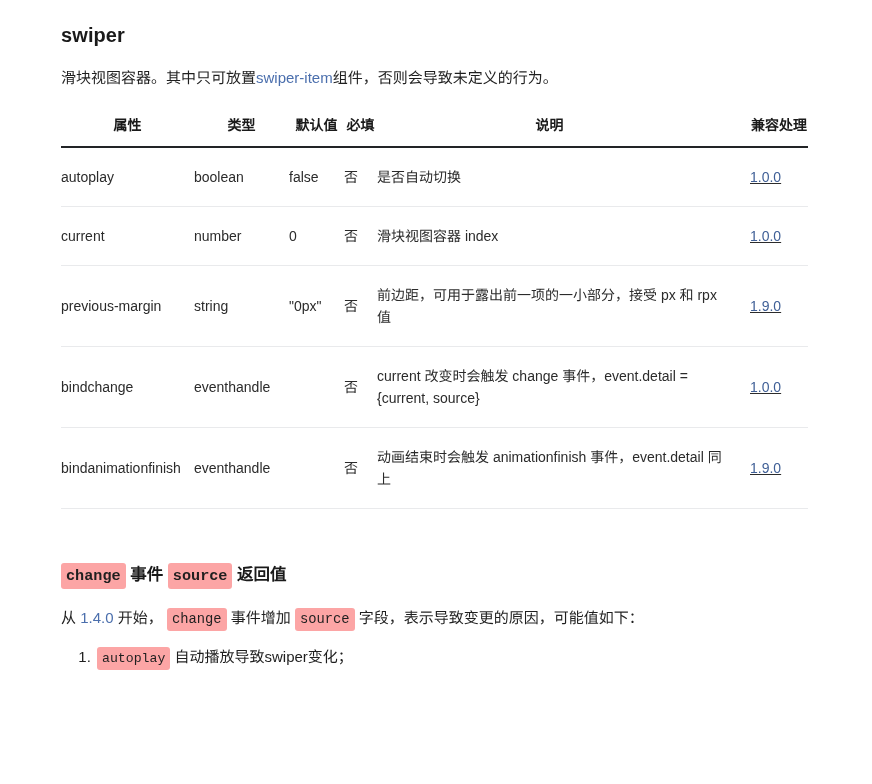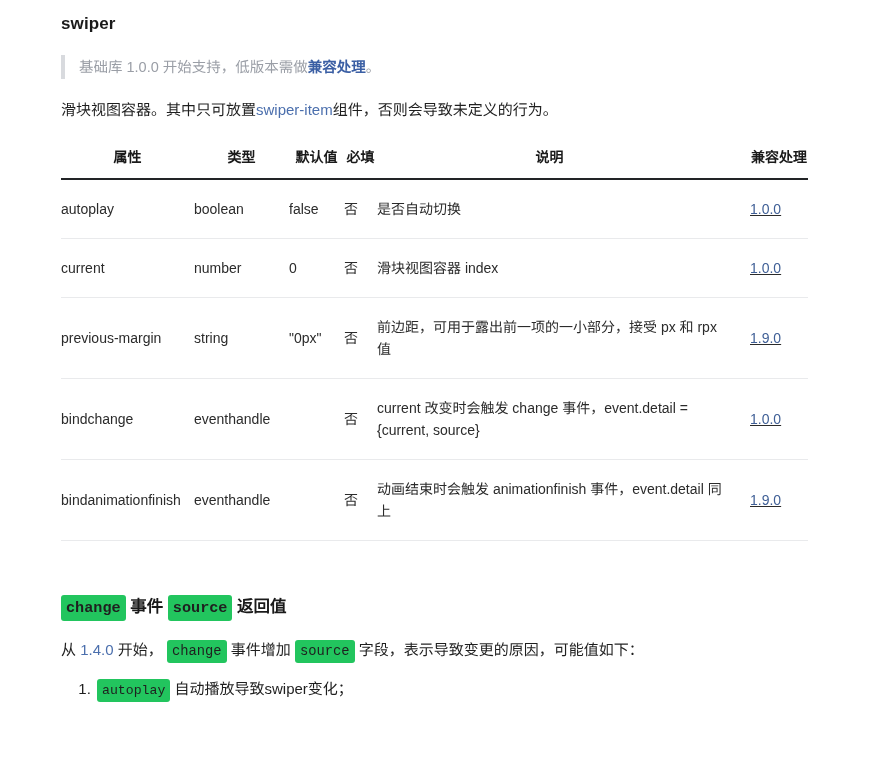--- a/index.html
+++ b/index.html
@@ -16,25 +16,25 @@
     overflow: hidden;
   }
   .page {
     padding: 0 92px 0 61px;
     box-sizing: border-box;
     width: 872px;
   }
 
   
   .doc-title {
-    font-size: 17px;
+    font-size: 20px;
     font-weight: bold;
     color: #1a1a1a;
     margin: 0;
-    padding-top: 14px;
+    padding-top: 24px;
     letter-spacing: 0.1px;
   }
 
   
   .blockquote {
     margin: 21px 0 0 0;
     padding: 1px 0 1px 14px;
     border-left: 4px solid #d8dade;
     color: #9a9ea6;
     font-size: 14.5px;
@@ -109,21 +109,21 @@
   
   .sec-heading {
     margin: 52px 0 0 0;
     font-size: 16.5px;
     font-weight: bold;
     color: #1a1a1a;
     line-height: 26px;
   }
   code.ic {
     font-family: "Liberation Mono", "DejaVu Sans Mono", monospace;
-    background: #22c55e;
+    background: #fca5a5;
     border-radius: 3px;
     padding: 4px 5px;
     font-size: 0.92em;
     color: #1f1f1f;
   }
   .sec-heading code.ic { font-weight: bold; }
 
   .sec-para {
     margin: 17px 0 0 0;
     font-size: 15px;
@@ -142,23 +142,20 @@
   .src-list li { padding-left: 2px; }
   .src-list code.ic { font-size: 0.88em; }
 </style>
 </head>
 <body>
 
 <div class="page">
 
   <h1 class="doc-title">swiper</h1>
 
-  <div class="blockquote">
-    <span>基础库 1.0.0 开始支持，低版本需做</span><a class="q-link" href="#">兼容处理</a><span>。</span>
-  </div>
 
   <p class="intro">
     <span>滑块视图容器。其中只可放置</span><a class="lnk" href="#">swiper-item</a><span>组件，否则会导致未定义的行为。</span>
   </p>
 
   <table class="attr-table">
     <thead>
       <tr>
         <th class="col-attr">属性</th>
         <th class="col-type">类型</th>

